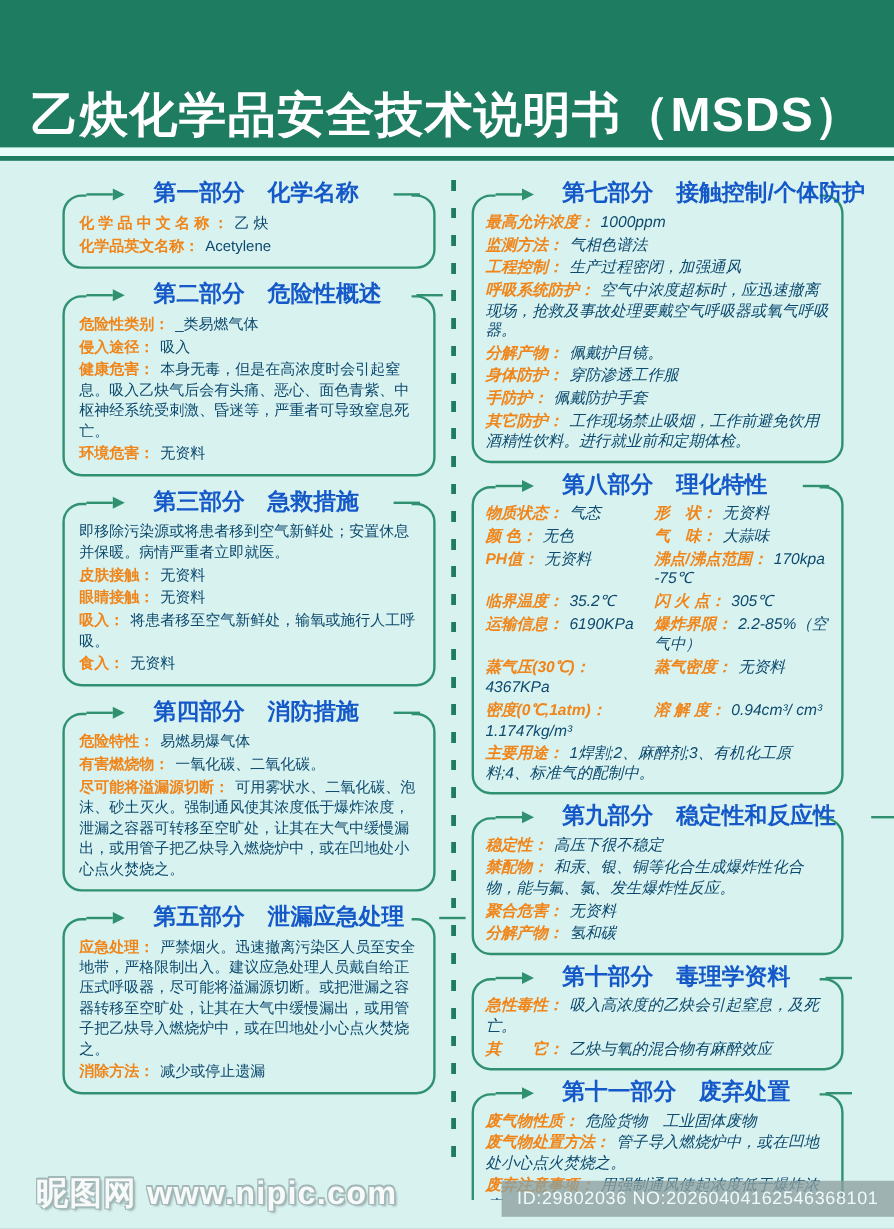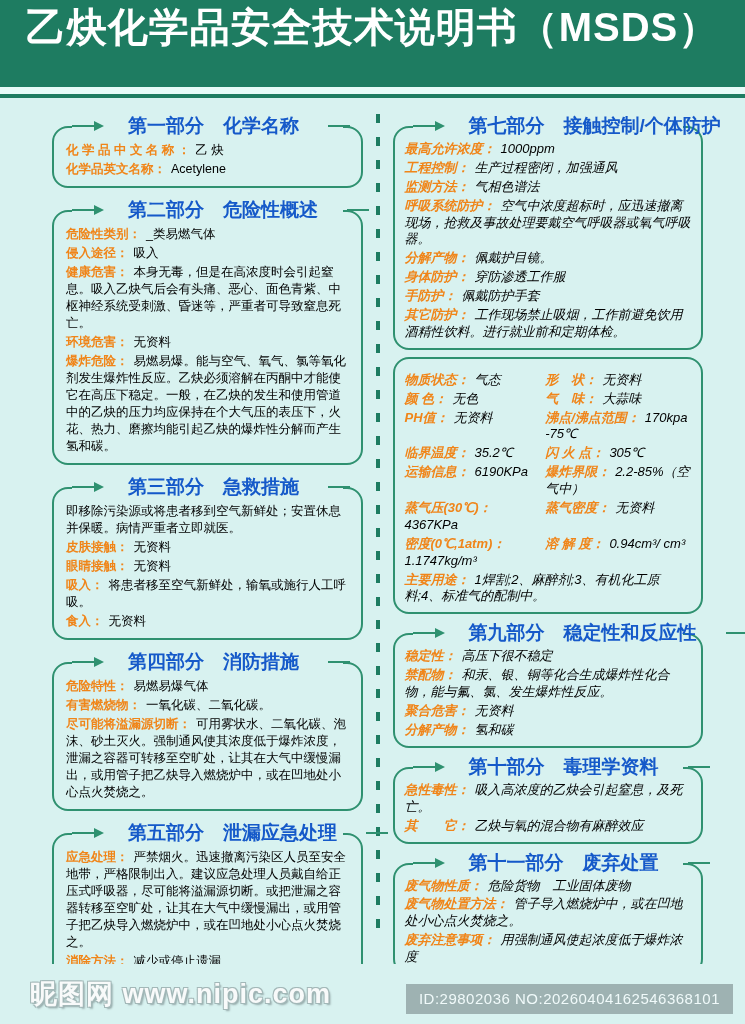--- a/index.html
+++ b/index.html
@@ -2,21 +2,21 @@
 <html><head>
 <meta charset="utf-8">
 <style>
   html,body{margin:0;padding:0;background:#b9babd;}
   .page{
     width:745px;height:1024px;position:relative;margin:0 auto;
     background:#d8f2f0;overflow:hidden;
     font-family:"Liberation Sans",sans-serif;
   }
   
-  .hdr{height:87px;background:#1e7c61;display:flex;align-items:flex-start;justify-content:center;}
+  .hdr{height:123px;background:#1e7c61;display:flex;align-items:flex-end;justify-content:center;}
   .hdr h1{margin:0;color:#ffffff;font-size:40px;font-weight:bold;letter-spacing:1px;white-space:nowrap;}
   .stripe{height:7px;background:#e7fbf8;}
   .rule{height:4px;background:#1e7c61;}
   
   .body{display:flex;align-items:flex-start;padding:16px 42px 0 52px;height:850px;overflow:hidden;}
   .col{flex:1;min-width:0;display:flex;flex-direction:column;}
   .divider{
     width:4px;align-self:stretch;height:818px;margin:0 13px;
     background:repeating-linear-gradient(to bottom,#1e7c61 0 9px,transparent 9px 23px);
   }
@@ -40,32 +40,32 @@
   .hline.r{margin-left:6px;}
   .sec-box{
     border:2px solid #2f9170;border-radius:16px;
     padding:14px 12px 6px;background:transparent;
   }
   .col-right .sec-box{padding:13px 10px 5px;}
   
   .row{font-size:12.5px;line-height:1.36;color:#203055;margin-bottom:2px;}
   .col-right .row{font-size:13px;line-height:1.3;margin-bottom:2px;font-style:italic;}
   .lab{color:#f08519;font-weight:bold;margin-right:5px;}
-  .val{color:#000000;}
+  .val{color:#0c4a6e;}
   .row.pair{display:flex;}
   .pair-item{flex:1;min-width:0;}
   .pair-item:first-child{flex:0 0 47%;padding-right:6px;}
   
   .wm{
     position:absolute;left:30px;bottom:12px;font-size:27px;font-weight:bold;
     color:rgba(255,255,255,0.92);letter-spacing:1px;
     text-shadow:1px 1px 0 #a3b8b8,-1px -1px 0 #a3b8b8,1px -1px 0 #a3b8b8,-1px 1px 0 #a3b8b8,2px 2px 2px #93a8a8;
   }
   .idbadge{
-    position:absolute;right:12px;bottom:10px;background:rgba(141,160,160,0.78);
+    position:absolute;right:0;bottom:10px;background:rgba(141,160,160,0.78);
     color:#f0fafa;font-size:15px;padding:6px 13px 7px;letter-spacing:.5px;white-space:nowrap;
   }
 </style>
 </head>
 <body>
 
 <div class="page">
   <header class="hdr">
     <h1>乙炔化学品安全技术说明书（MSDS）</h1>
   </header>
@@ -89,21 +89,20 @@
           <div class="sec-head">
             <span class="hline l"></span>
             <h2>第二部分　危险性概述</h2>
             <span class="hline r"></span>
           </div>
           <div class="sec-box">
             <div class="row"><span class="lab">危险性类别：</span><span class="val">_类易燃气体</span></div>
             <div class="row"><span class="lab">侵入途径：</span><span class="val">吸入</span></div>
             <div class="row"><span class="lab">健康危害：</span><span class="val">本身无毒，但是在高浓度时会引起窒息。吸入乙炔气后会有头痛、恶心、面色青紫、中枢神经系统受刺激、昏迷等，严重者可导致窒息死亡。</span></div>
             <div class="row"><span class="lab">环境危害：</span><span class="val">无资料</span></div>
-            <div class="row"><span class="lab">爆炸危险：</span><span class="val">易燃易爆。能与空气、氧气、氯等氧化剂发生爆炸性反应。乙炔必须溶解在丙酮中才能使它在高压下稳定。一般，在乙炔的发生和使用管道中的乙炔的压力均应保持在个大气压的表压下，火花、热力、磨擦均能引起乙炔的爆炸性分解而产生氢和碳。</span></div>
           </div>
         </section>
         <section class="sec">
           <div class="sec-head">
             <span class="hline l"></span>
             <h2>第三部分　急救措施</h2>
             <span class="hline r"></span>
           </div>
           <div class="sec-box">
             <div class="row"><span class="val">即移除污染源或将患者移到空气新鲜处；安置休息并保暖。病情严重者立即就医。</span></div>
@@ -140,30 +139,35 @@
     <div class="divider"></div>
     <div class="col col-right" id="col-right">
         <section class="sec">
           <div class="sec-head">
             <span class="hline l"></span>
             <h2>第七部分　接触控制/个体防护</h2>
             <span class="hline r"></span>
           </div>
           <div class="sec-box">
             <div class="row"><span class="lab">最高允许浓度：</span><span class="val">1000ppm</span></div>
+            <div class="row"><span class="lab">监测方法：</span><span class="val">气相色谱法</span></div>
             <div class="row"><span class="lab">工程控制：</span><span class="val">生产过程密闭，加强通风</span></div>
-            <div class="row"><span class="lab">监测方法：</span><span class="val">气相色谱法</span></div>
             <div class="row"><span class="lab">呼吸系统防护：</span><span class="val">空气中浓度超标时，应迅速撤离现场，抢救及事故处理要戴空气呼吸器或氧气呼吸器。</span></div>
             <div class="row"><span class="lab">分解产物：</span><span class="val">佩戴护目镜。</span></div>
             <div class="row"><span class="lab">身体防护：</span><span class="val">穿防渗透工作服</span></div>
             <div class="row"><span class="lab">手防护：</span><span class="val">佩戴防护手套</span></div>
             <div class="row"><span class="lab">其它防护：</span><span class="val">工作现场禁止吸烟，工作前避免饮用酒精性饮料。进行就业前和定期体检。</span></div>
           </div>
         </section>
         <section class="sec">
+          <div class="sec-head">
+            <span class="hline l"></span>
+            <h2>第八部分　理化特性</h2>
+            <span class="hline r"></span>
+          </div>
           <div class="sec-box">
             <div class="row pair">
               <span class="pair-item"><span class="lab">物质状态：</span><span class="val">气态</span></span>
               <span class="pair-item"><span class="lab">形　状：</span><span class="val">无资料</span></span>
             </div>
             <div class="row pair">
               <span class="pair-item"><span class="lab">颜 色：</span><span class="val">无色</span></span>
               <span class="pair-item"><span class="lab">气　味：</span><span class="val">大蒜味</span></span>
             </div>
             <div class="row pair">

